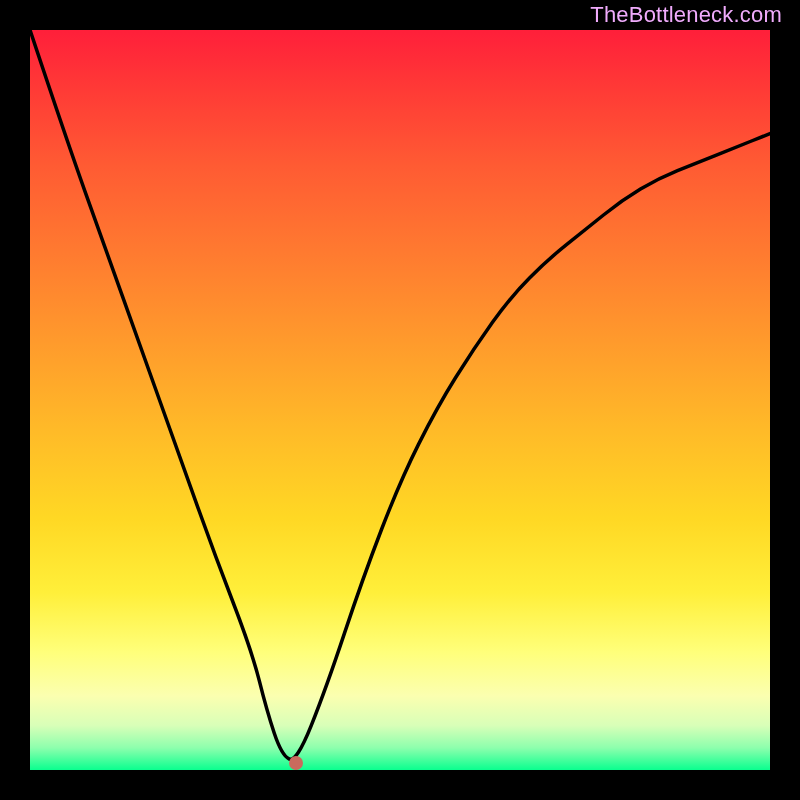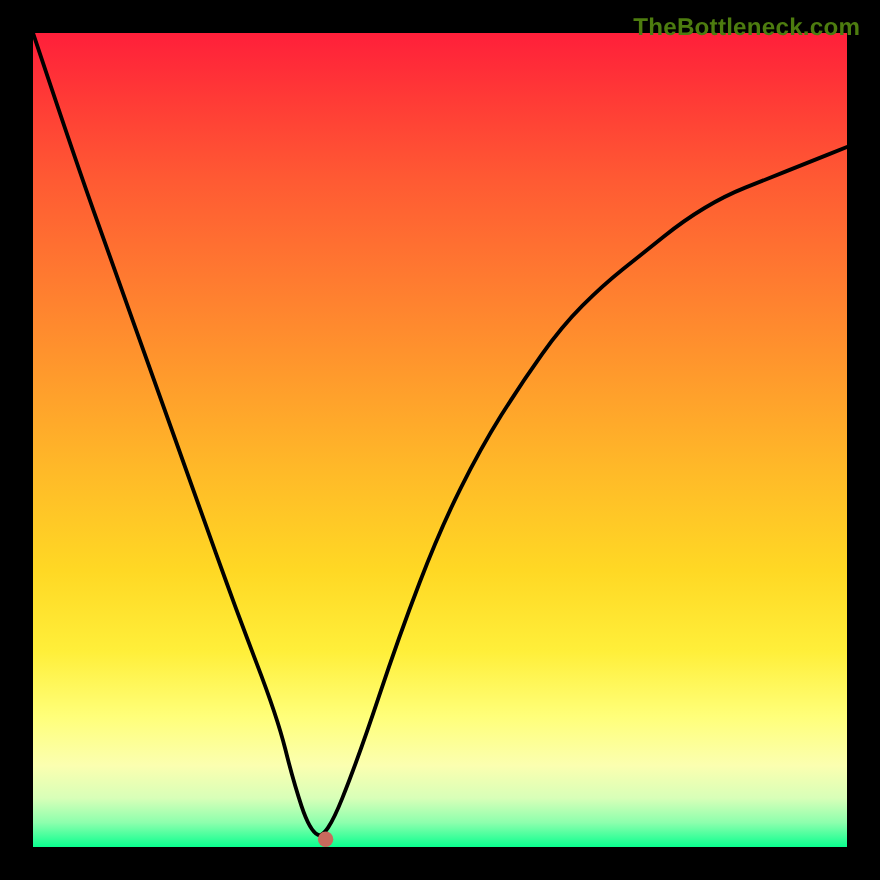--- a/index.html
+++ b/index.html
@@ -12,25 +12,25 @@
     overflow: hidden;
   }
   .outer {
     position: relative;
     width: 800px;
     height: 800px;
     background: #000;
   }
   .watermark {
     position: absolute;
-    top: 12px;
+    top: 2px;
     right: 18px;
-    color: #4d7c0f;
+    color: #f0abfc;
     font-size: 22px;
-    font-weight: 700;
+    font-weight: 400;
     font-family: Arial, Helvetica, sans-serif;
     z-index: 30;
     letter-spacing: 0.2px;
   }
   .plot-area {
     position: absolute;
     left: 30px;
     top: 30px;
     width: 740px;
     height: 740px;

